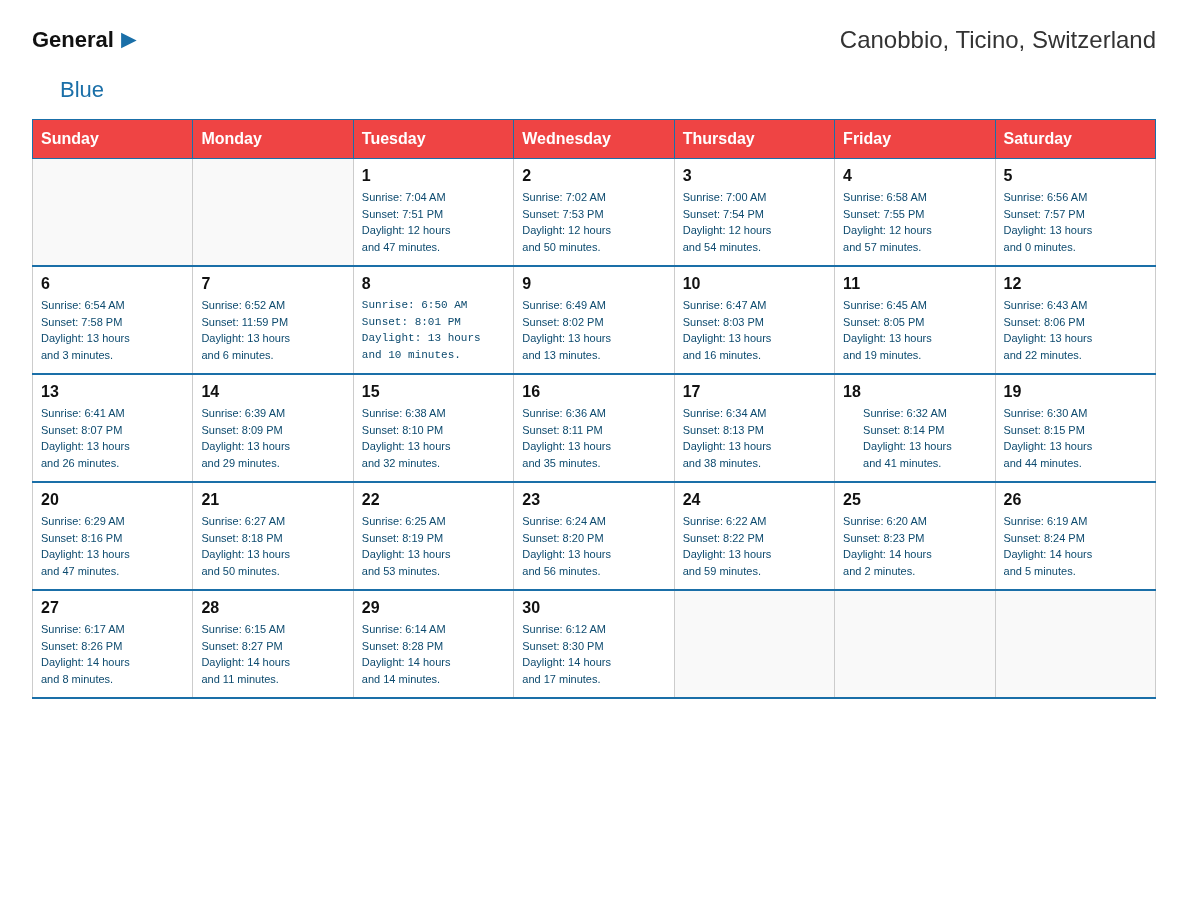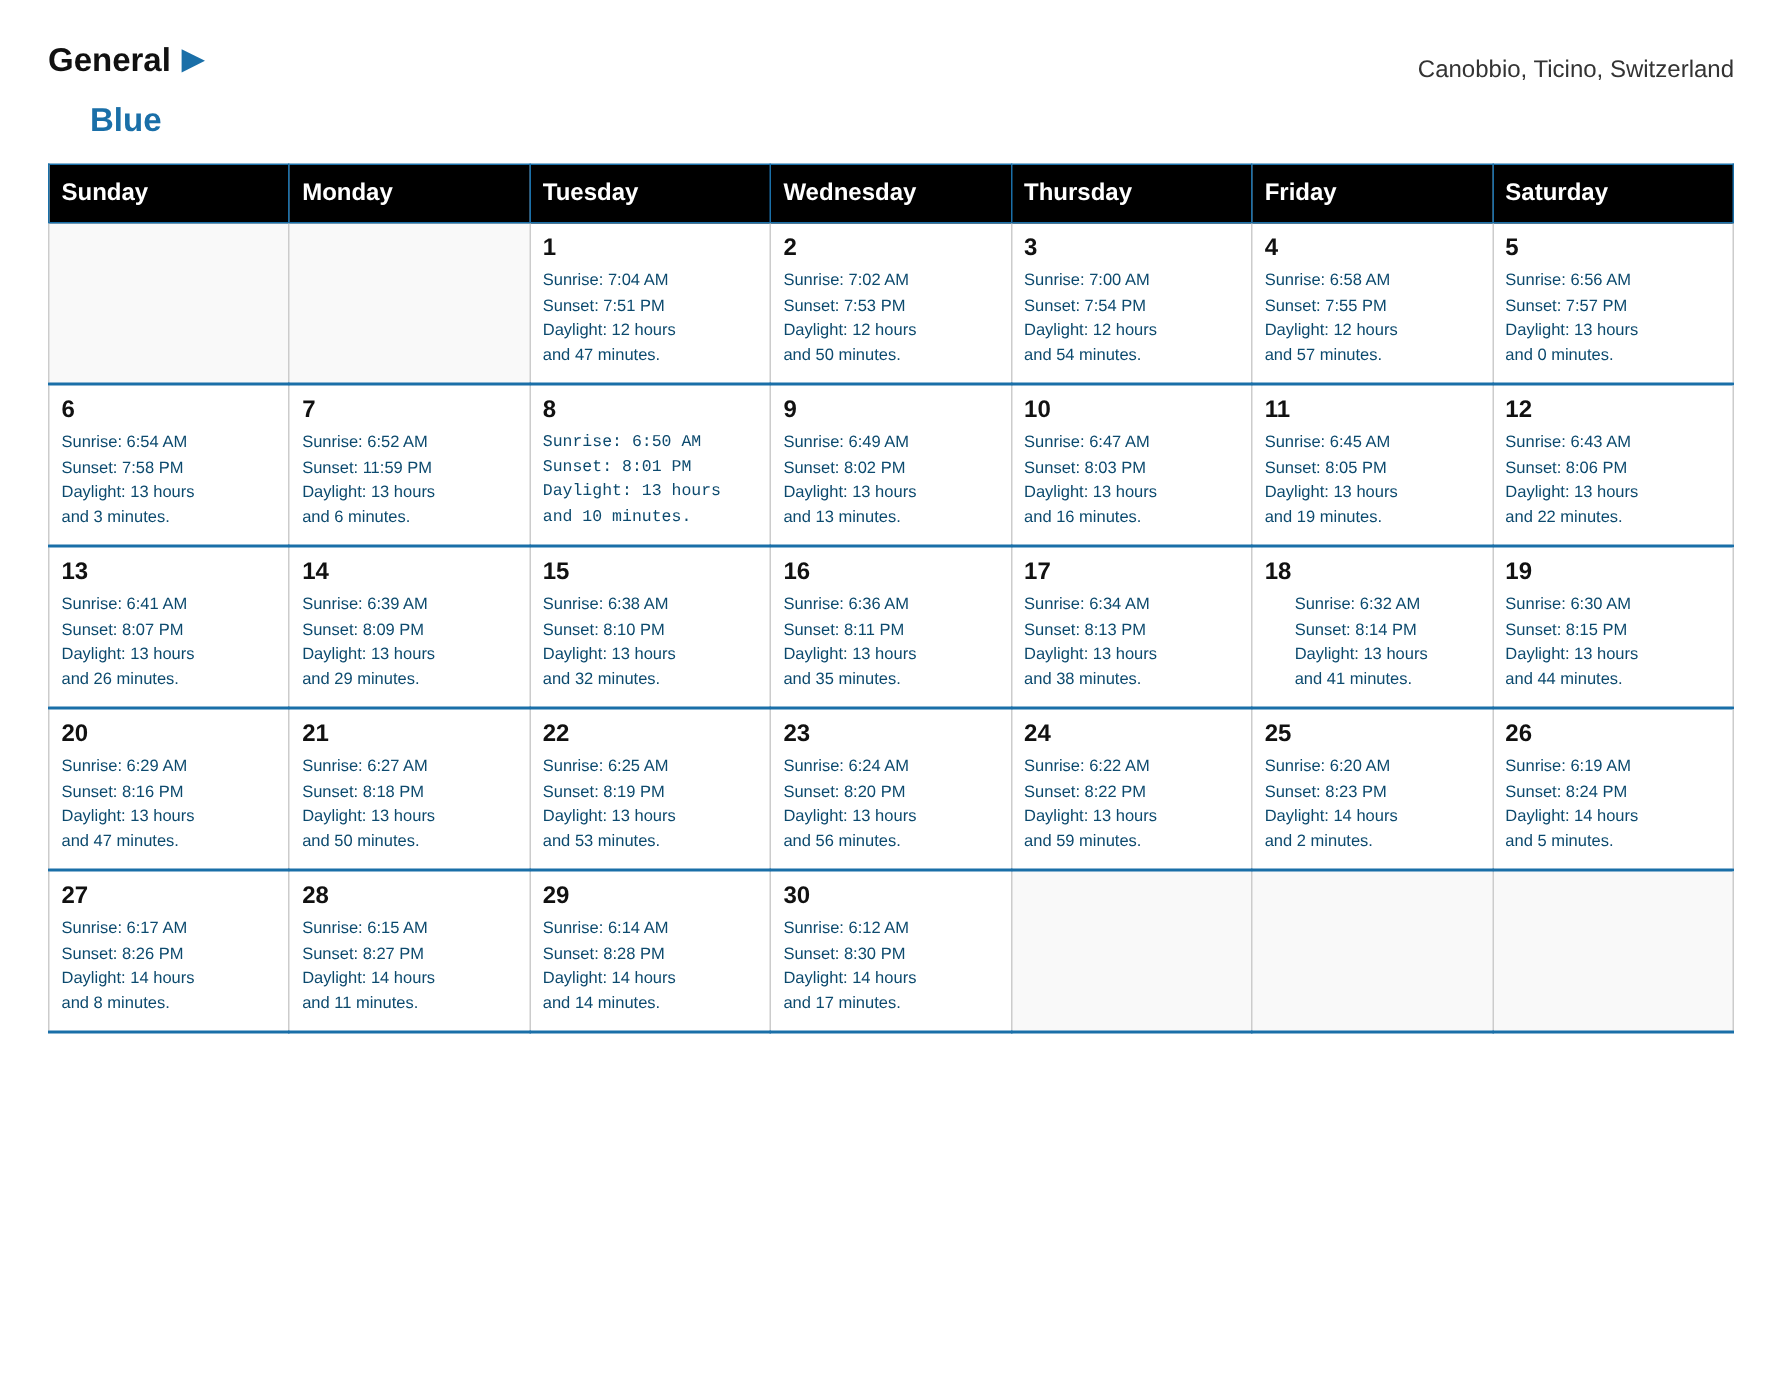--- a/index.html
+++ b/index.html
@@ -34,44 +34,45 @@
       color: #111;
     }
     .logo-arrow {
       color: #1a6fa8;
       font-size: 26px;
       margin-left: 2px;
     }
     .logo-blue {
       color: #1a6fa8;
       font-size: 22px;
-      font-weight: bold;
+      font-weight: normal;
       margin-left: 28px;
+      margin-top: 10px;
     }
     .title-block {
       text-align: right;
     }
     .main-title {
       font-size: 52px;
       font-weight: 300;
       color: #111;
       letter-spacing: 1px;
     }
     .subtitle {
-      font-size: 16px;
+      font-size: 24px;
       color: #333;
-      margin-top: 14px;
+      margin-top: 2px;
     }
     .calendar {
       width: 100%;
       border-collapse: collapse;
       margin-top: 4px;
     }
     .calendar thead th {
-      background: #000000;
+      background: #ef4444;
       color: #fff;
       font-size: 16px;
       font-weight: 600;
       padding: 10px 8px;
       text-align: left;
       border: 1px solid #1a6fa8;
     }
     .calendar tbody td {
       vertical-align: top;
       border: 1px solid #ccc;

